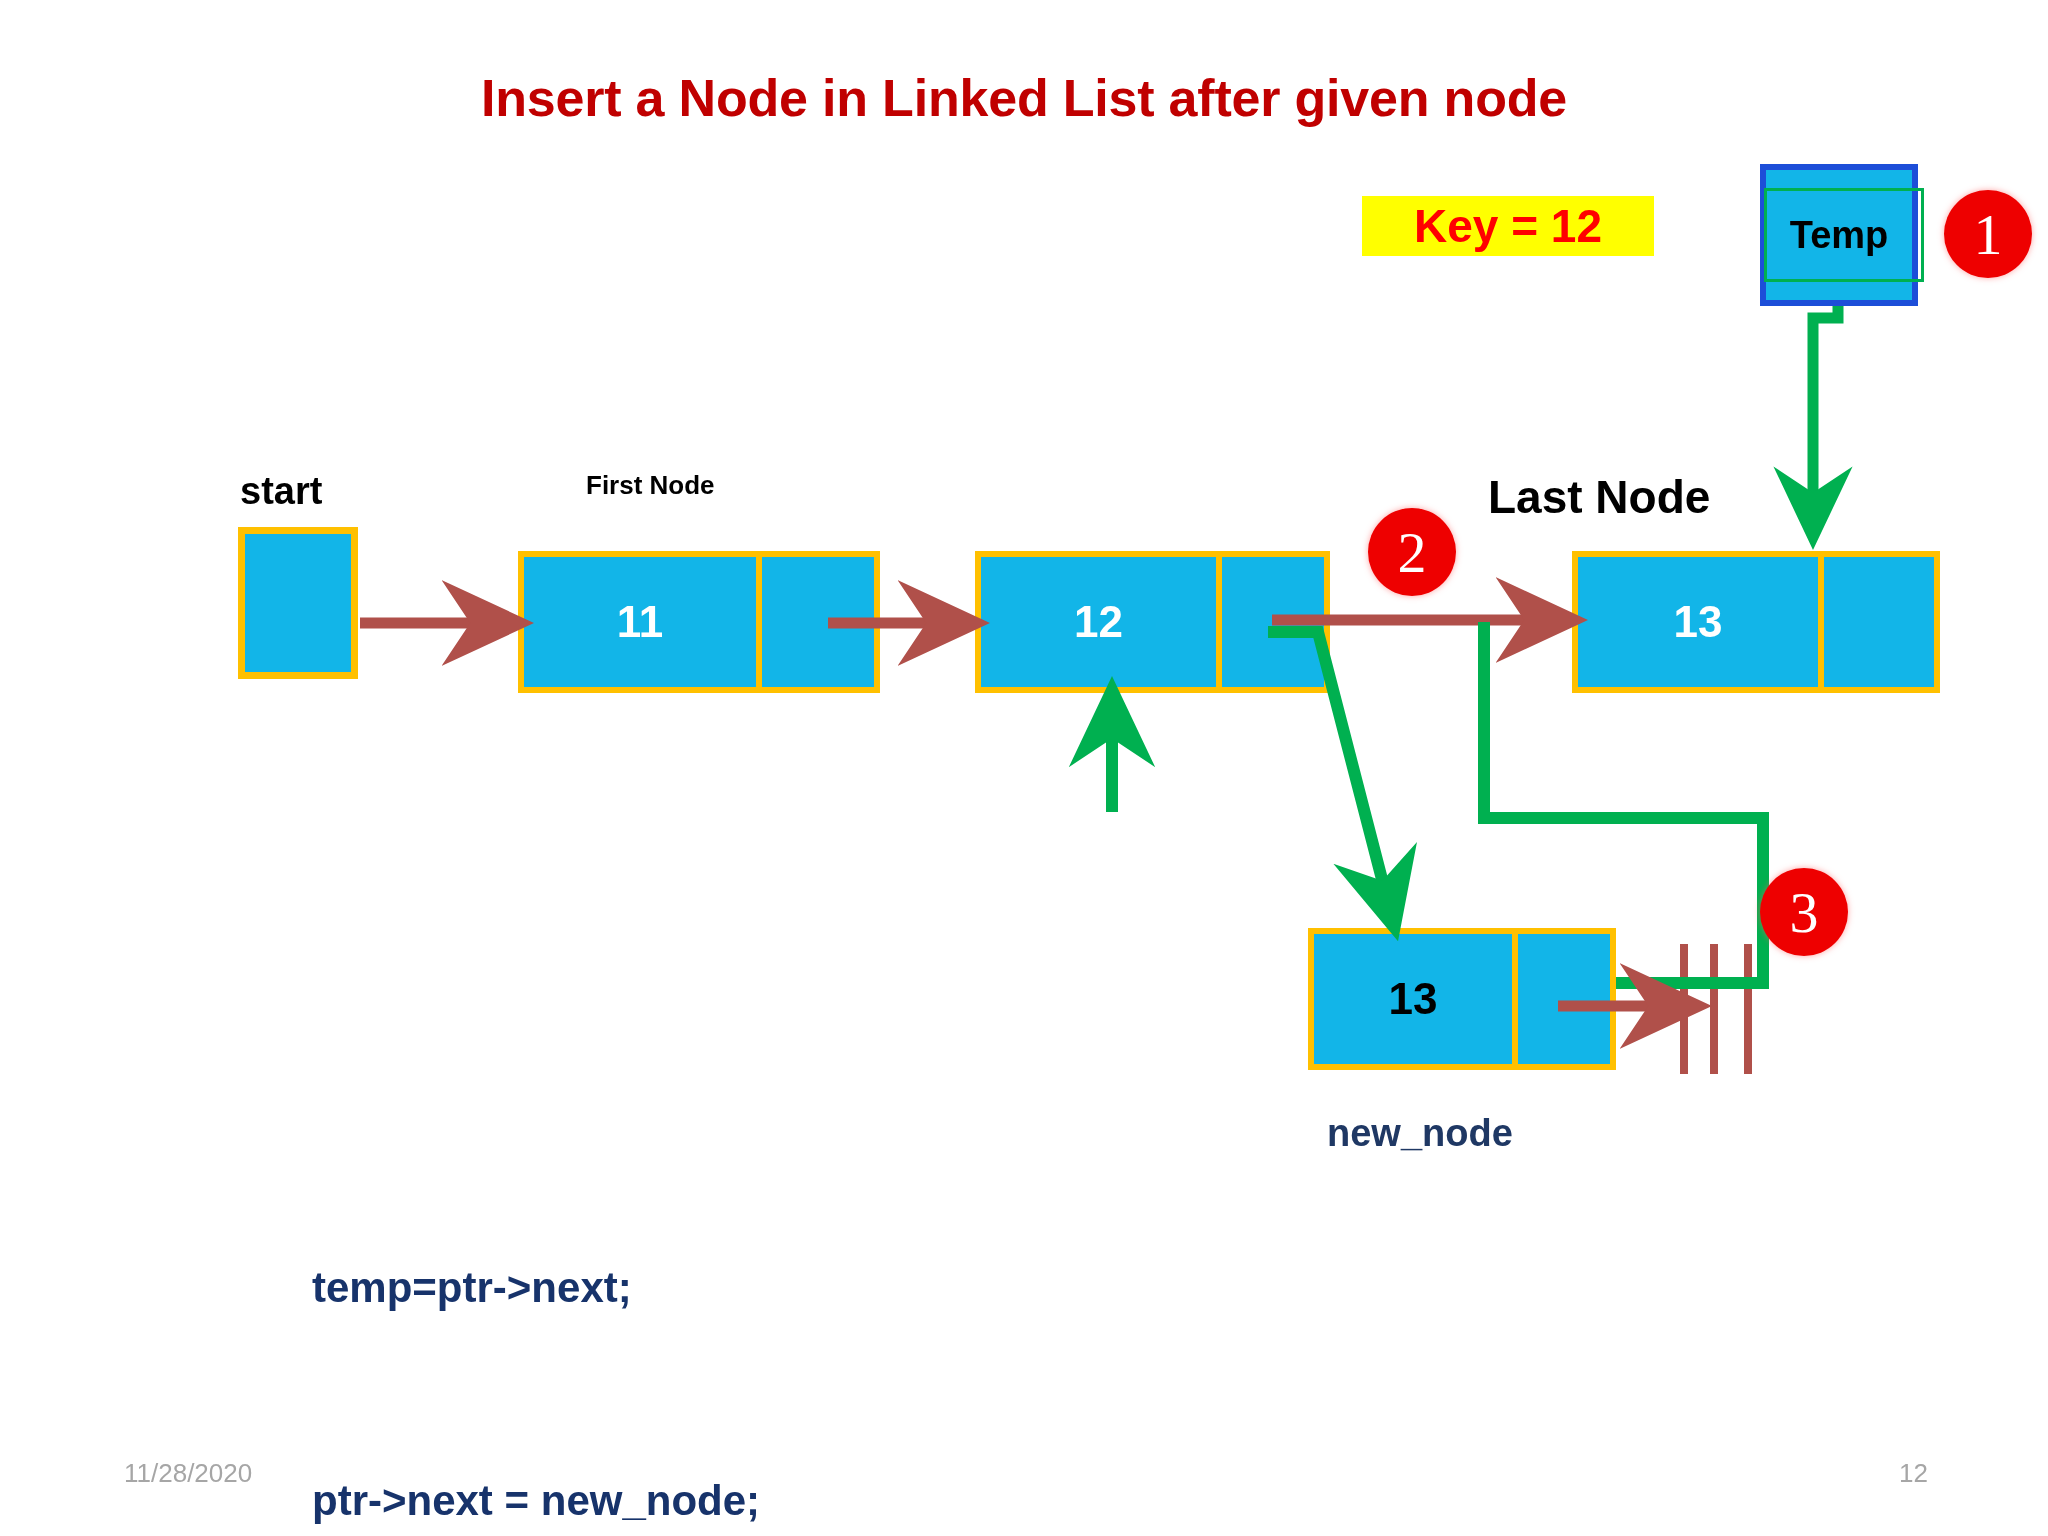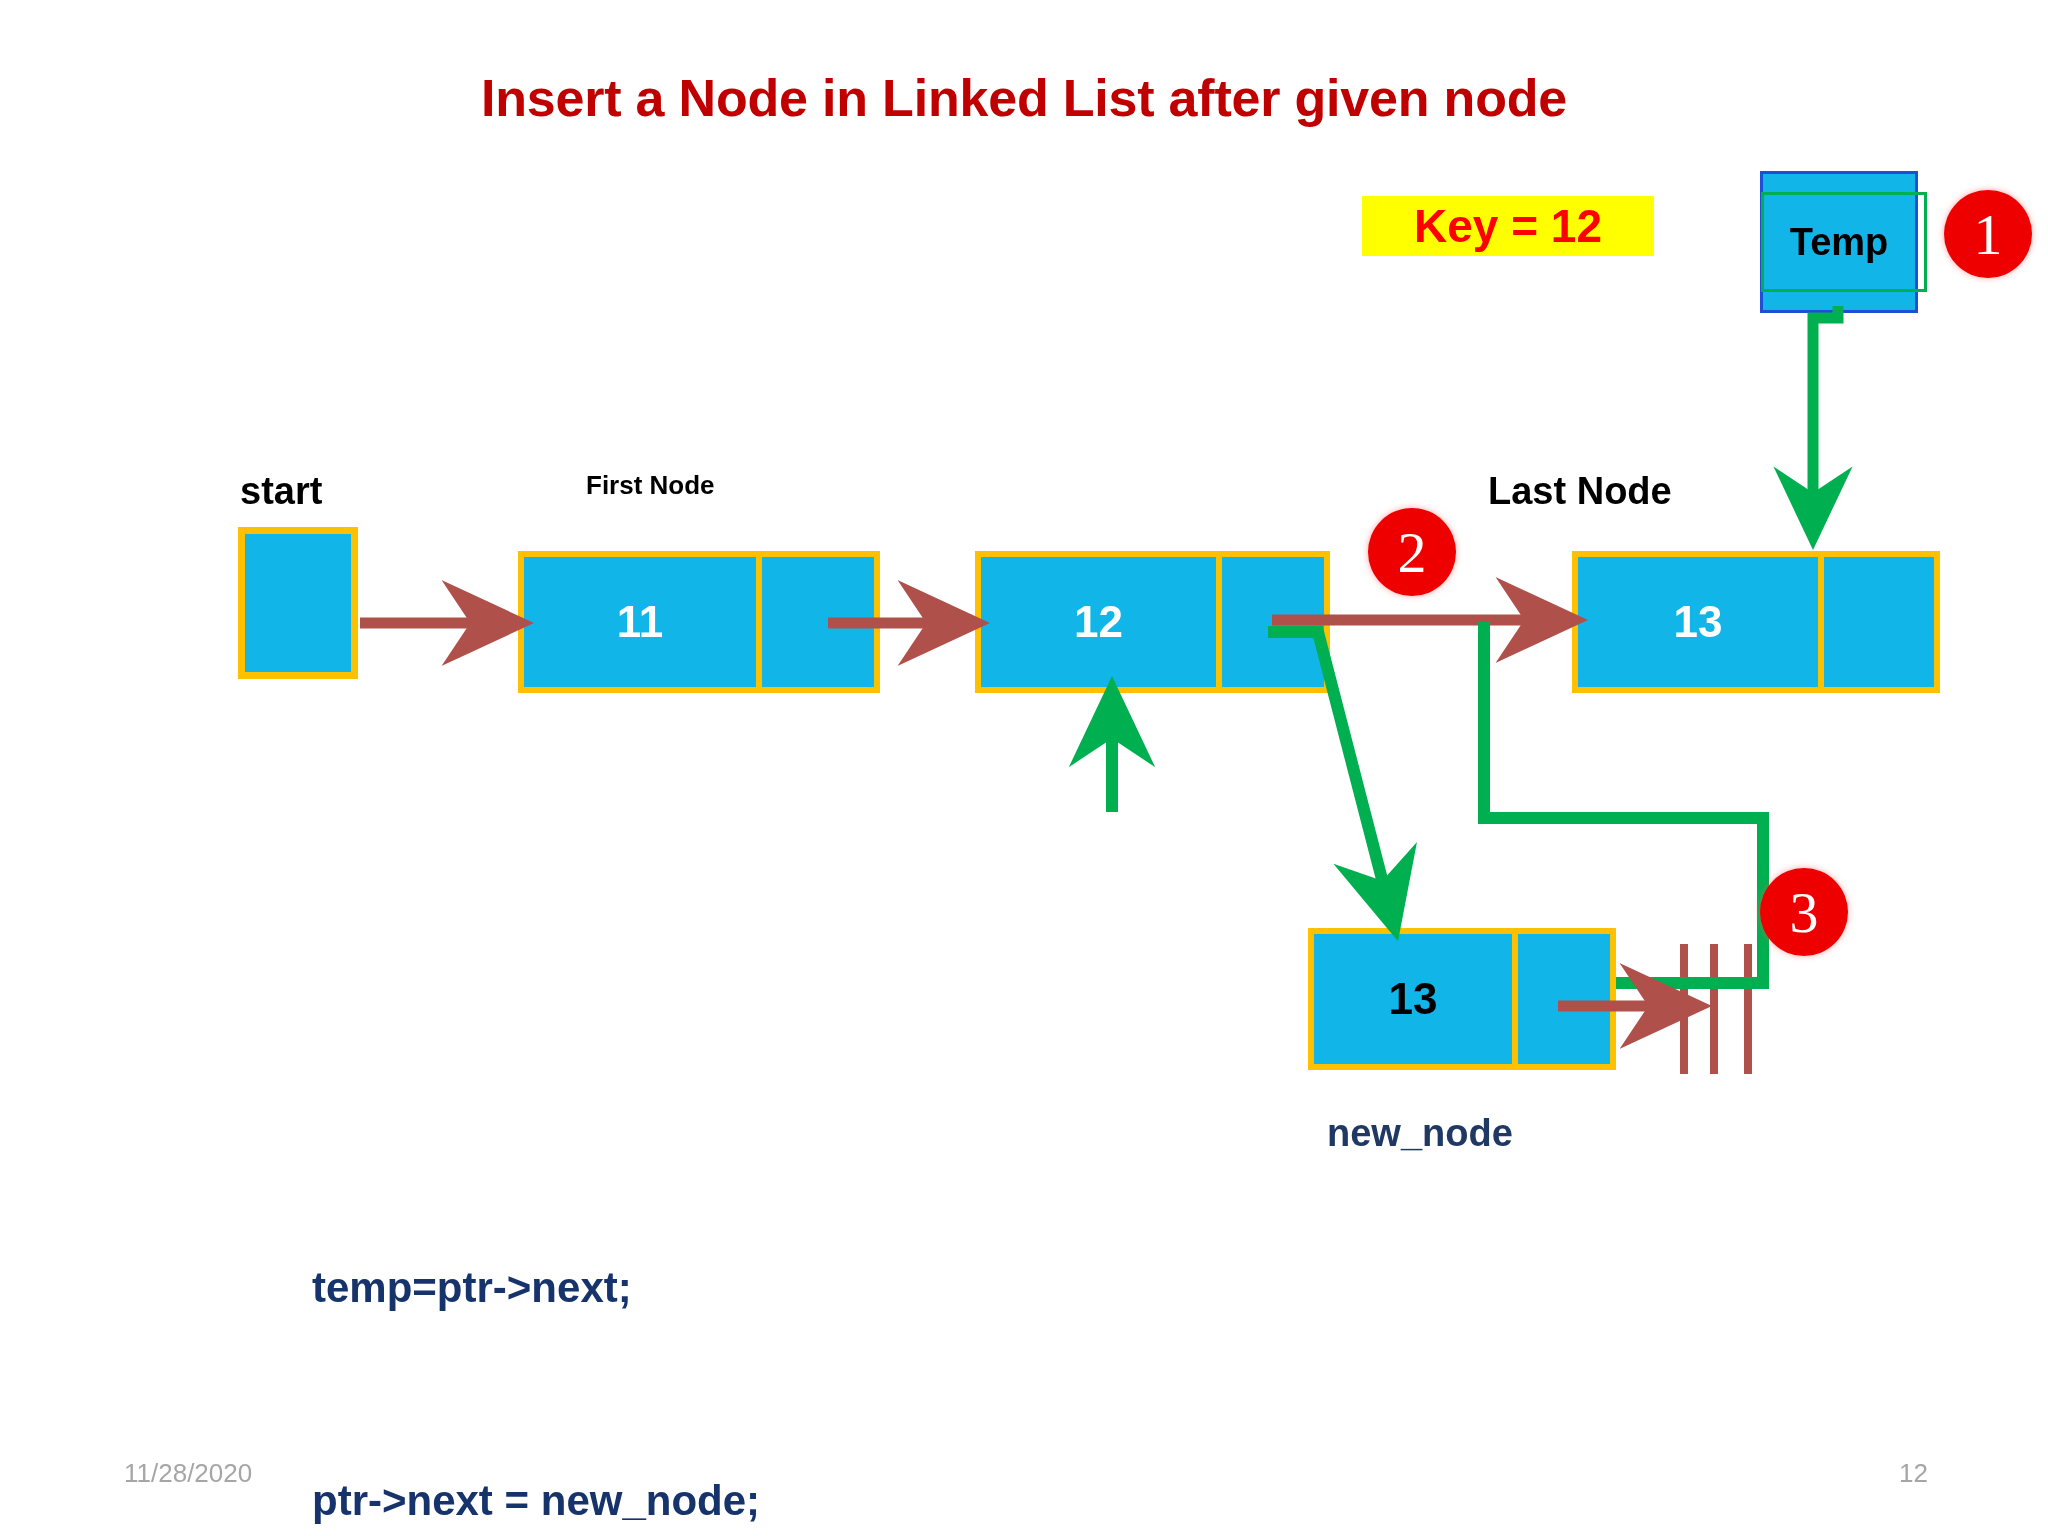--- a/index.html
+++ b/index.html
@@ -48,23 +48,22 @@
   #key-box .key-text {
     font-size: 46px;
     font-weight: bold;
     color: #FF0000;
     white-space: nowrap;
   }
   
   .var-box {
     position: absolute;
     background: #12B5E8;
-    border: 3px solid #1d4ed8;
+    border: 6px solid #1d4ed8;
     box-sizing: border-box;
-    margin-top: 7px;
   }
   .var-box .inner-rule {
     position: absolute;
     left: 4px;
     right: 4px;
     top: 22%;
     bottom: 22%;
     border: 3px solid #00B050;
     box-sizing: border-box;
   }
@@ -160,21 +159,21 @@
 
   
   .plain-label {
     position: absolute;
     font-weight: bold;
     color: #000000;
     white-space: nowrap;
   }
   #label-start   { left: 240px;  top: 470px; font-size: 38px; }
   #label-first   { left: 586px;  top: 470px; font-size: 26px; }
-  #label-last    { left: 1488px; top: 470px; font-size: 38px; }
+  #label-last    { left: 1488px; top: 470px; font-size: 46px; }
   #label-newnode {
     left: 1327px; top: 1112px; font-size: 38px;
     color: #1F3864; white-space: nowrap;
   }
 
   
   #code-block {
     position: absolute;
     left: 312px;
     top: 1110px;

